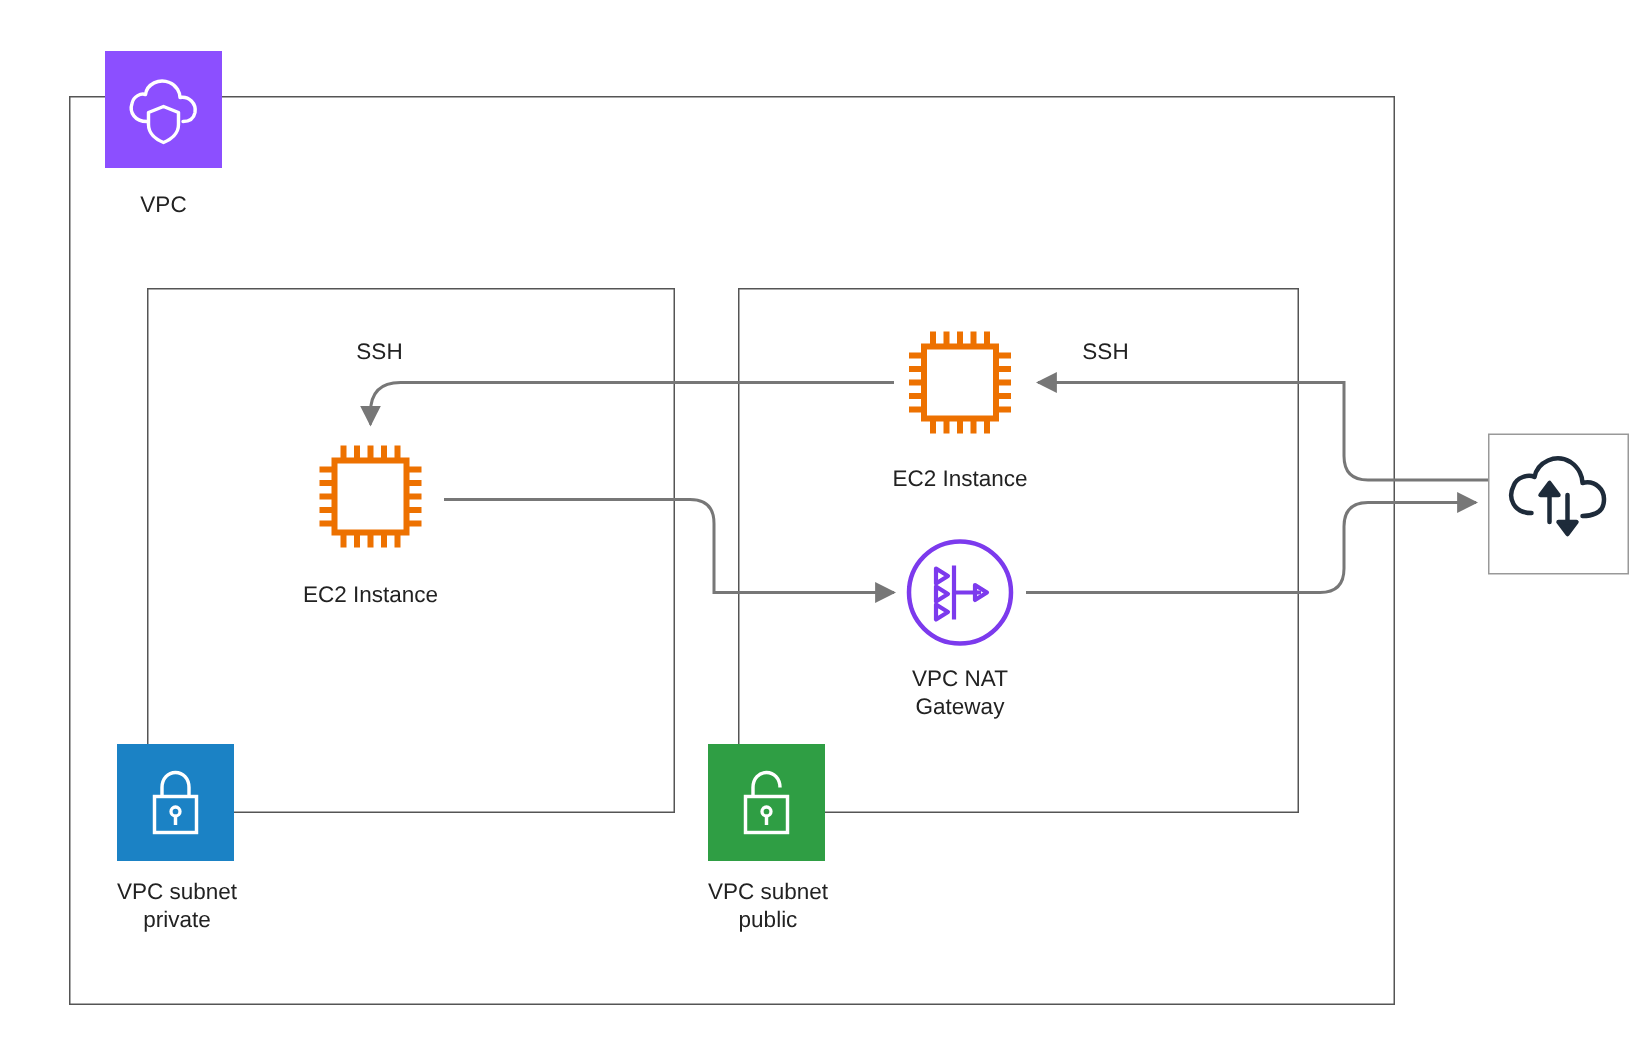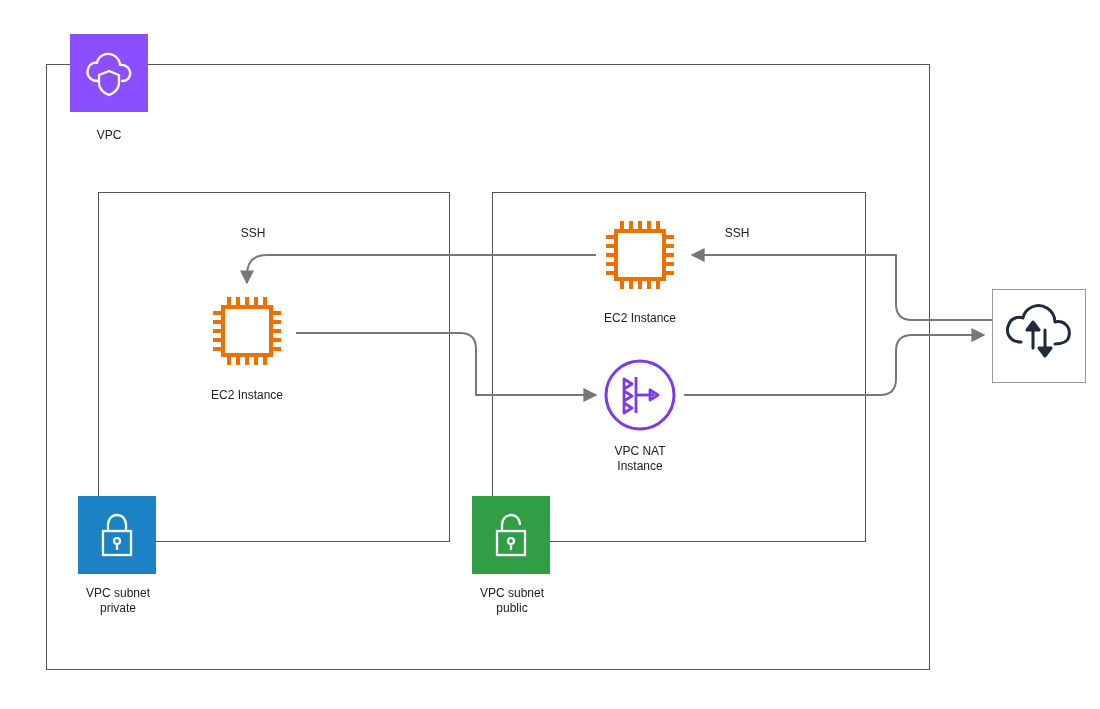--- a/index.html
+++ b/index.html
@@ -10,21 +10,21 @@
     font-family: "Helvetica Neue", Arial, sans-serif;
     background: #ffffff;
     position: relative;
   }
   .abs { position: absolute; }
   .node-box {
     border: 1px solid #555;
     background: #fff;
   }
   .label {
-    font-size: 12px;
+    font-size: 15px;
     color: #222;
     text-align: center;
     line-height: 1.25;
     white-space: pre-line;
   }
   .badge {
     display: flex;
     align-items: center;
     justify-content: center;
   }
@@ -135,21 +135,21 @@
       <path d="M24 24 l8 5 l-8 5 z"></path>
       <path d="M24 36 l8 5 l-8 5 z"></path>
       <path d="M24 48 l8 5 l-8 5 z"></path>
       <line x1="36" y1="22" x2="36" y2="58"></line>
       <line x1="36" y1="40" x2="54" y2="40"></line>
       <path d="M50 35 l8 5 l-8 5 z"></path>
     </g>
   </svg>
 </div>
 <div class="abs label" style="left:578px; top:444px; width:124px;">VPC NAT
-Instance</div>
+Gateway</div>
 
 <div class="abs node-box" style="left:992px; top:289px; width:92px; height:92px; border-color:#999;">
   <svg width="92" height="92" viewBox="0 0 92 92">
     <path d="M28 52 C16 52 12 42 16 34 C18 28 26 26 30 28 C32 18 44 12 54 18 C60 22 62 28 62 32 C70 30 78 36 76 46 C75 52 68 54 62 54" fill="none" stroke="#1E2B3A" stroke-width="3" stroke-linecap="round" stroke-linejoin="round"></path>
     <g stroke="#1E2B3A" stroke-width="3" fill="#1E2B3A" stroke-linejoin="round">
       <line x1="40" y1="58" x2="40" y2="36" stroke-linecap="round"></line>
       <path d="M40 32 l-6 8 h12 z"></path>
       <line x1="52" y1="40" x2="52" y2="62" stroke-linecap="round"></line>
       <path d="M52 66 l6 -8 h-12 z"></path>
     </g>

